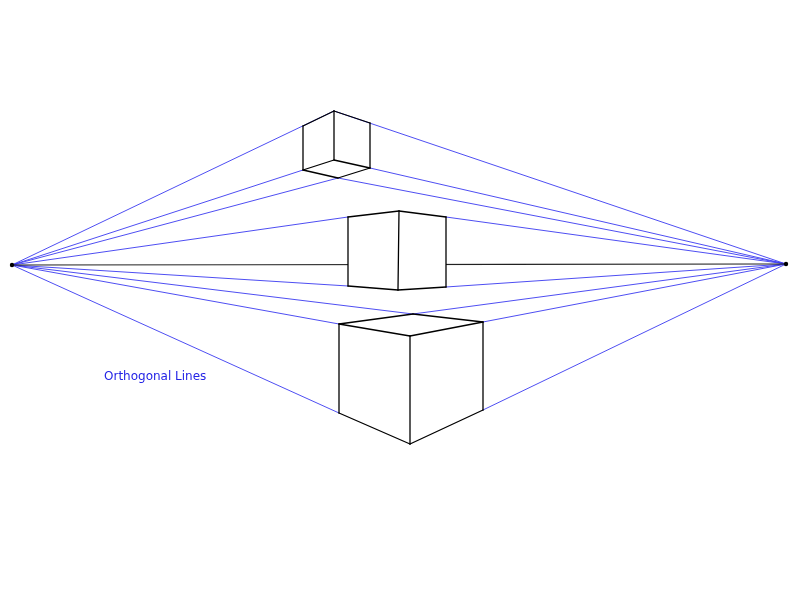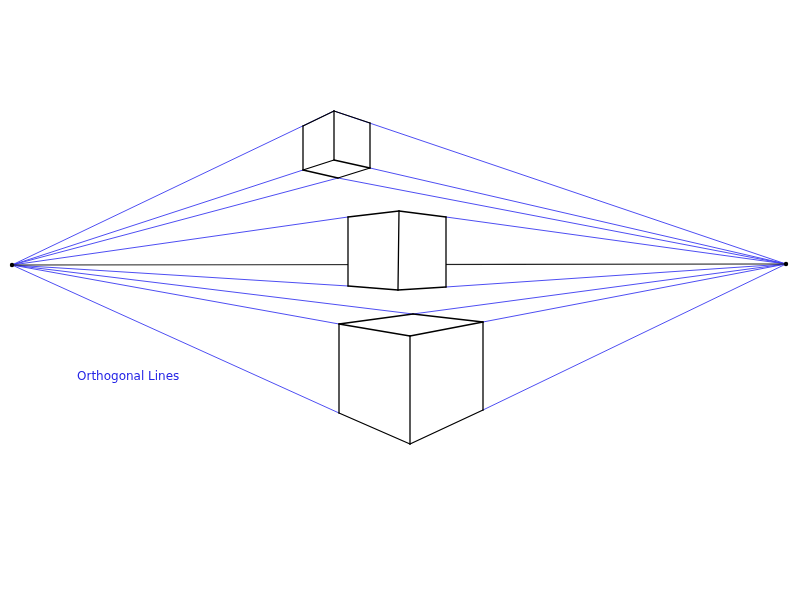--- a/index.html
+++ b/index.html
@@ -3,20 +3,21 @@
   <meta charset="utf-8">
   <style>
     html, body { margin: 0; padding: 0; background: #ffffff; }
     body { width: 800px; height: 600px; overflow: hidden; position: relative; }
     #canvas { position: absolute; left: 0; top: 0; width: 800px; height: 600px; }
     .label {
       position: absolute;
       font-family: "DejaVu Sans", sans-serif;
       font-size: 12px;
       white-space: nowrap;
+      margin-left: 27px;
     }
   </style>
 </head>
 <body>
 
 <svg id="canvas" viewBox="0 0 800 600" xmlns="http://www.w3.org/2000/svg">
   <rect x="0" y="0" width="800" height="600" fill="#ffffff"></rect>
   <g id="orthogonals">
       <line x1="12" y1="265" x2="334" y2="111" stroke="#3a3af0" stroke-width="0.9" stroke-linecap="round"></line>
       <line x1="12" y1="265" x2="303" y2="170" stroke="#3a3af0" stroke-width="0.9" stroke-linecap="round"></line>

